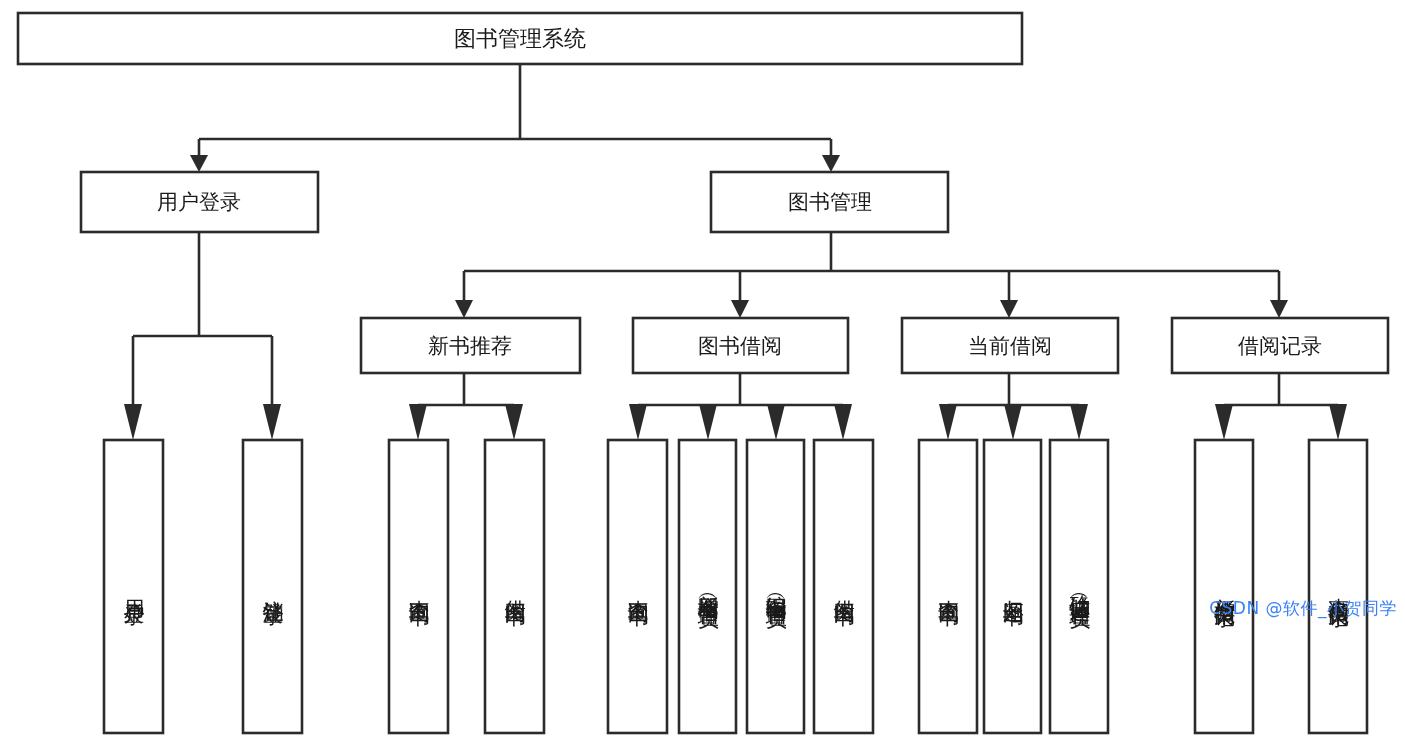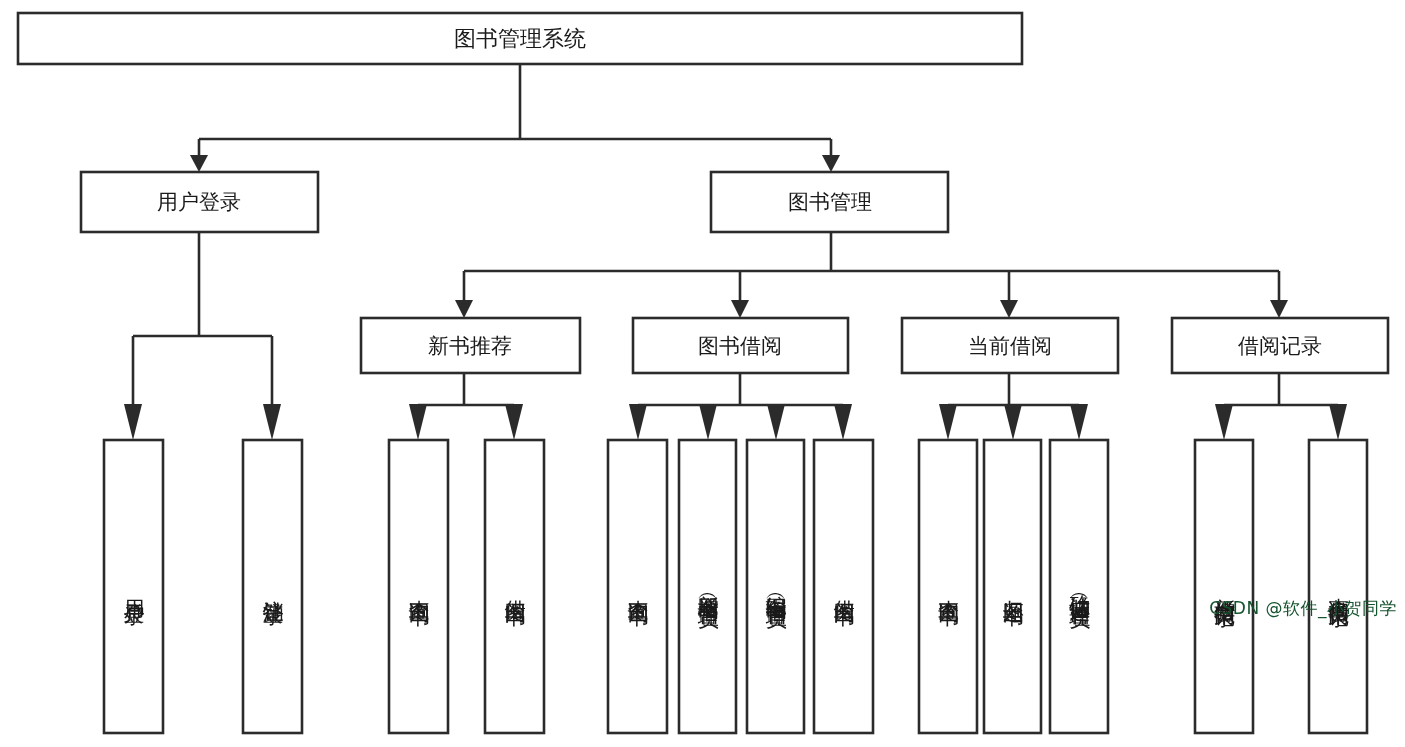--- a/index.html
+++ b/index.html
@@ -70,21 +70,21 @@
     white-space: nowrap;
     text-align: center;
     pointer-events: none;
   }
   #watermark {
     position: absolute;
     right: 8px;
     bottom: 6px;
     font-family: "DejaVu Sans", "Liberation Sans", sans-serif;
     font-size: 17px;
-    color: #14532d;
+    color: #3b82f6;
     letter-spacing: 0.5px;
     user-select: none;
   }
 </style>
 </head>
 <body>
 
 <div id="diagram-root">
 
   <svg id="diagram-svg" viewBox="0 0 1405 747">

